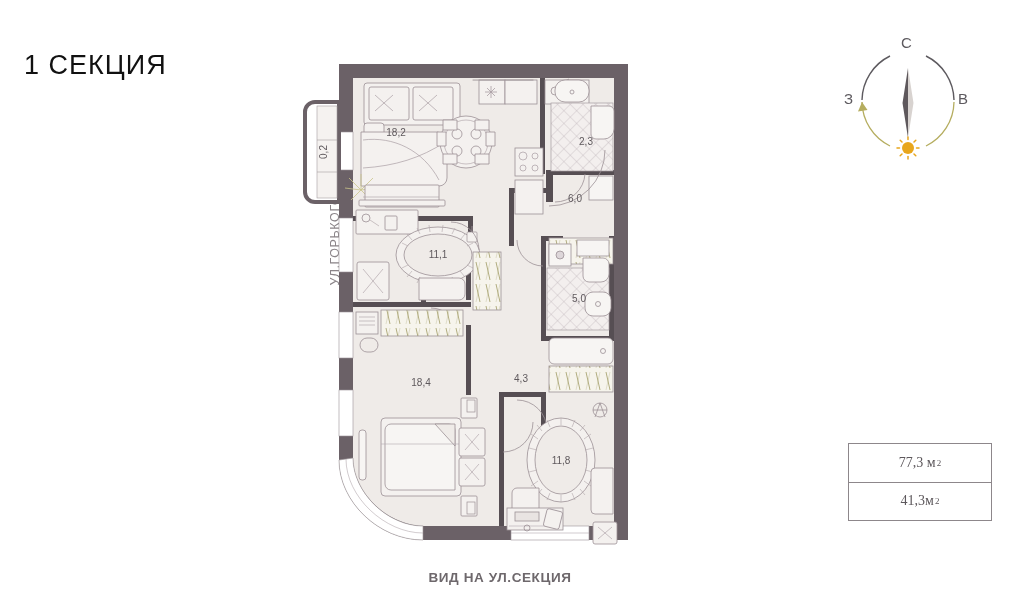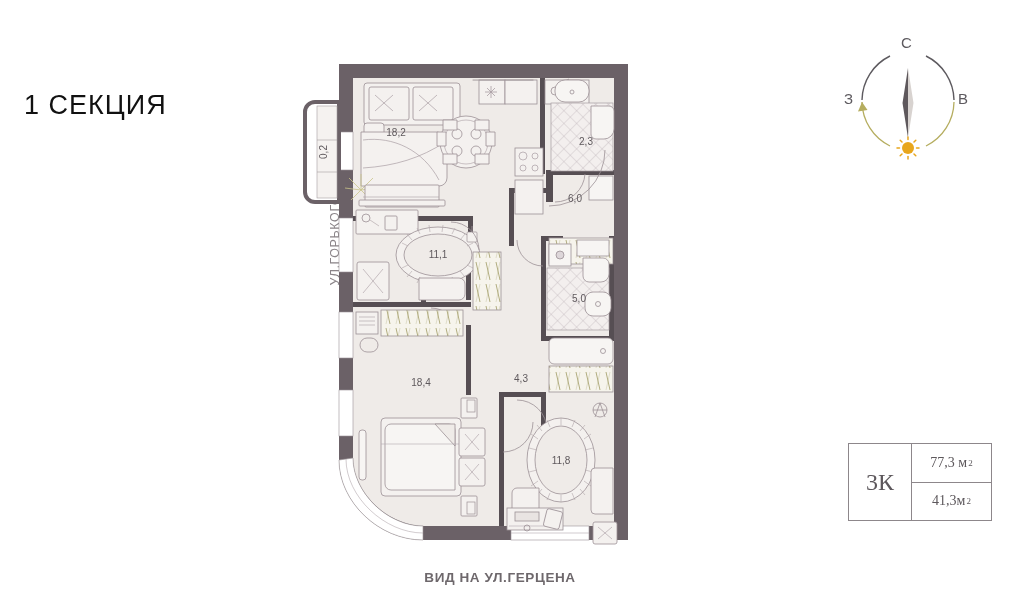--- a/index.html
+++ b/index.html
@@ -6,21 +6,21 @@
   html,body{margin:0;padding:0;background:#ffffff;}
   body{
     width:1023px;height:616px;position:relative;overflow:hidden;
     font-family:"Liberation Sans","DejaVu Sans",sans-serif;
     color:#4a4448;
   }
   
   #page-title{
     position:absolute;left:24px;top:50px;
     font-size:27px;letter-spacing:1px;color:#111111;
-    font-weight:400;white-space:nowrap;margin-top:40px;
+    font-weight:400;white-space:nowrap;
   }
   
   #street-left{
     position:absolute;left:248px;top:225px;width:190px;height:30px;
     transform:rotate(-90deg);transform-origin:center center;
     text-align:center;white-space:nowrap;
   }
   #street-left .ln{
     display:block;font-size:12.5px;letter-spacing:.6px;color:#8b8589;line-height:15px;
   }
@@ -60,21 +60,21 @@
 </head>
 <body>
 
 <div id="page-title">1 СЕКЦИЯ</div>
 
 <div id="street-left">
   <span class="ln">УЛ.ГОРЬКОГО</span>
   <span class="ln">ВИД НА ГОРОД</span>
 </div>
 
-<div id="street-bottom">ВИД НА УЛ.ГЕРЦЕНА</div>
+<div id="street-bottom">ВИД НА УЛ.СЕКЦИЯ</div>
 
 <div id="compass">
   <svg width="140" height="150" viewBox="0 0 140 150">
 
     <path d="M 24 72 A 50 50 0 0 1 52 28" fill="none" stroke="#5d5a5f" stroke-width="1.4"></path>
     <path d="M 116 72 A 50 50 0 0 0 88 28" fill="none" stroke="#5d5a5f" stroke-width="1.4"></path>
 
     <path d="M 24 74 A 50 50 0 0 0 52 118" fill="none" stroke="#b5ad5f" stroke-width="1.3"></path>
     <path d="M 116 74 A 50 50 0 0 1 88 118" fill="none" stroke="#b5ad5f" stroke-width="1.3"></path>
 
@@ -96,21 +96,20 @@
         <line x1="6" y1="-6" x2="7.8" y2="-7.8"></line>
       </g>
     </g>
   </svg>
   <div class="cl" style="left:63px;top:6px;">С</div>
   <div class="cl" style="left:6px;top:62px;">З</div>
   <div class="cl" style="left:120px;top:62px;">В</div>
 </div>
 
 <div id="area-badge">
-  <div class="rooms">3К</div>
   <div class="areas">
     <div class="a">
       <span>77,3 м</span>
         <sup>2</sup>
     </div>
     <div class="a">
       <span>41,3м</span>
         <sup>2</sup>
     </div>
   </div>

